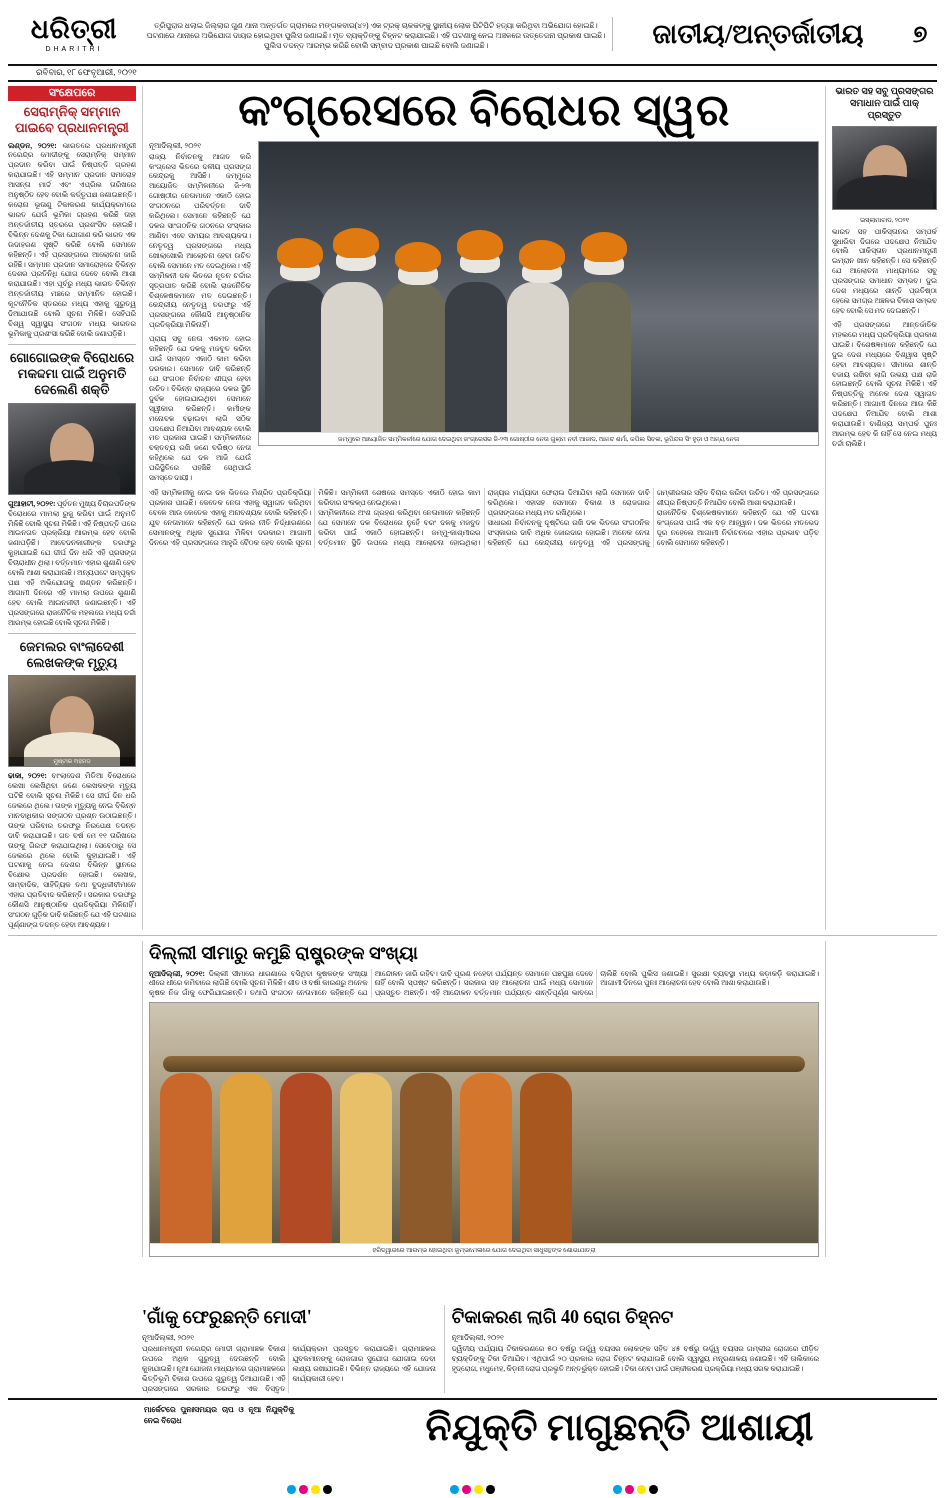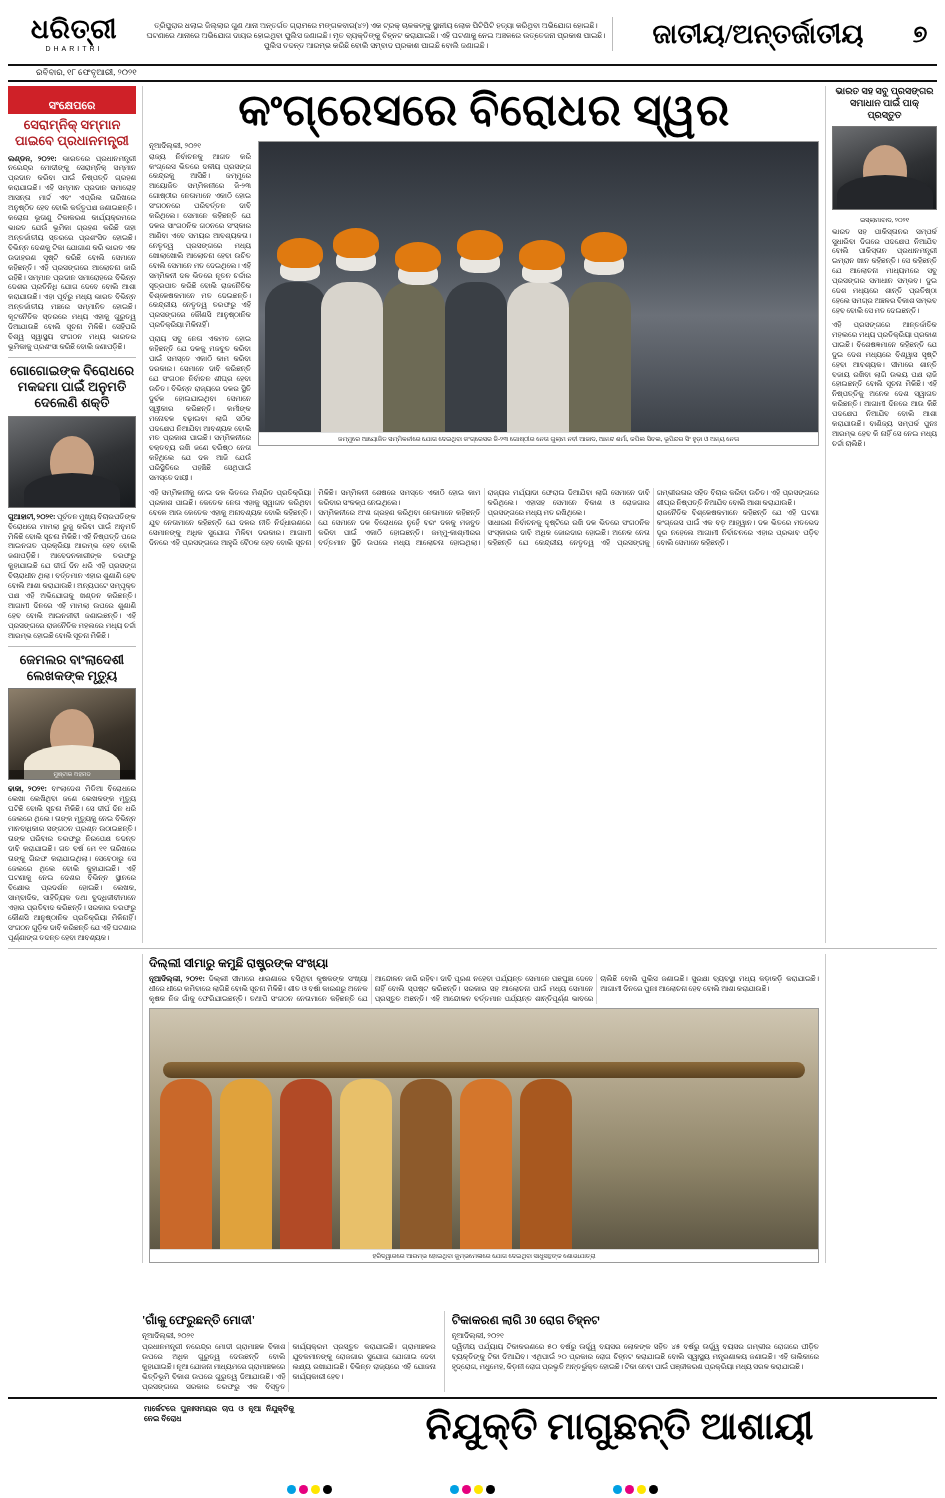--- a/index.html
+++ b/index.html
@@ -102,21 +102,21 @@
 
   .rule-v { border-left: 1px solid #c9c9c9; }
 
   
   .rail-tag {
     background: #cf2128;
     color: #fff;
     font-size: 11px;
     font-weight: bold;
     text-align: center;
-    padding: 13px 0 2px 0;
+    padding: 0 0 2px 0;
     margin-bottom: 3px;
   }
   .rail-head {
     font-size: 13px;
     font-weight: bold;
     line-height: 1.25;
     text-align: center;
     color: #b01c22;
     margin-bottom: 4px;
   }
@@ -260,21 +260,21 @@
     background: #e9eef5;
     transform: rotate(-16deg);
     border-radius: 4px;
   }
   .vaccine .glove {
     position: absolute; left: 0; bottom: 0; width: 52%; height: 56%;
     background: #3e6b8f; border-radius: 0 40px 0 0;
   }
 
   .sub-head {
-    font-size: 12px;
+    font-size: 18px;
     font-weight: bold;
     line-height: 1.2;
     margin: 2px 0 4px 0;
   }
   .sec-headline-xl {
     text-align: center;
     font-size: 38px;
     font-weight: bold;
     line-height: 1.05;
     margin: 3px 0 5px 0;
@@ -449,21 +449,21 @@
 
   <div class="grid" style="margin-top:4px;">
     <div class="col-left"></div>
     <div class="col-mid" style="display:flex; gap:8px;margin-top:44px;">
       <div style="flex:1;">
         <div class="sub-head">'ଗାଁକୁ ଫେରୁଛନ୍ତି ମୋଦୀ'</div>
         <div class="kicker">ନୂଆଦିଲ୍ଲୀ, ୨୦୨୧</div>
         <div class="body-text cols-2">ପ୍ରଧାନମନ୍ତ୍ରୀ ନରେନ୍ଦ୍ର ମୋଦୀ ଗ୍ରାମାଞ୍ଚଳ ବିକାଶ ଉପରେ ଅଧିକ ଗୁରୁତ୍ୱ ଦେଉଛନ୍ତି ବୋଲି କୁହାଯାଇଛି। ନୂଆ ଯୋଜନା ମାଧ୍ୟମରେ ଗ୍ରାମାଞ୍ଚଳରେ ଭିତ୍ତିଭୂମି ବିକାଶ ଉପରେ ଗୁରୁତ୍ୱ ଦିଆଯାଉଛି। ଏହି ପ୍ରସଙ୍ଗରେ ସରକାର ତରଫରୁ ଏକ ବିସ୍ତୃତ କାର୍ଯ୍ୟକ୍ରମ ପ୍ରସ୍ତୁତ କରାଯାଇଛି। ଗ୍ରାମାଞ୍ଚଳର ଯୁବକମାନଙ୍କୁ ରୋଜଗାର ସୁଯୋଗ ଯୋଗାଇ ଦେବା ଲକ୍ଷ୍ୟ ରଖାଯାଇଛି। ବିଭିନ୍ନ ରାଜ୍ୟରେ ଏହି ଯୋଜନା କାର୍ଯ୍ୟକାରୀ ହେବ।</div>
       </div>
       <div style="flex:1.25; border-left:1px solid #c9c9c9; padding-left:7px;">
-        <div class="sub-head">ଟିକାକରଣ ଲାଗି 30 ରୋଗ ଚିହ୍ନଟ</div>
+        <div class="sub-head">ଟିକାକରଣ ଲାଗି 40 ରୋଗ ଚିହ୍ନଟ</div>
         <div class="kicker">ନୂଆଦିଲ୍ଲୀ, ୨୦୨୧</div>
         <div style="display:flex; gap:6px;">
           <div class="body-text" style="flex:1;">ଦ୍ୱିତୀୟ ପର୍ଯ୍ୟାୟ ଟିକାକରଣରେ ୫୦ ବର୍ଷରୁ ଊର୍ଦ୍ଧ୍ୱ ବୟସର ଲୋକଙ୍କ ସହିତ ୪୫ ବର୍ଷରୁ ଊର୍ଦ୍ଧ୍ୱ ବୟସର ଗମ୍ଭୀର ରୋଗରେ ପୀଡ଼ିତ ବ୍ୟକ୍ତିଙ୍କୁ ଟିକା ଦିଆଯିବ। ଏଥିପାଇଁ ୨୦ ପ୍ରକାର ରୋଗ ଚିହ୍ନଟ କରାଯାଇଛି ବୋଲି ସ୍ୱାସ୍ଥ୍ୟ ମନ୍ତ୍ରଣାଳୟ ଜଣାଇଛି। ଏହି ତାଲିକାରେ ହୃଦ୍ରୋଗ, ମଧୁମେହ, କିଡ଼ନୀ ରୋଗ ପ୍ରଭୃତି ଅନ୍ତର୍ଭୁକ୍ତ ହୋଇଛି। ଟିକା ନେବା ପାଇଁ ପଞ୍ଜୀକରଣ ପ୍ରକ୍ରିୟା ମଧ୍ୟ ସରଳ କରାଯାଇଛି।</div>
         </div>
       </div>
     </div>
     <div class="col-right"></div>
   </div>
 
   <hr class="hr-thick">

